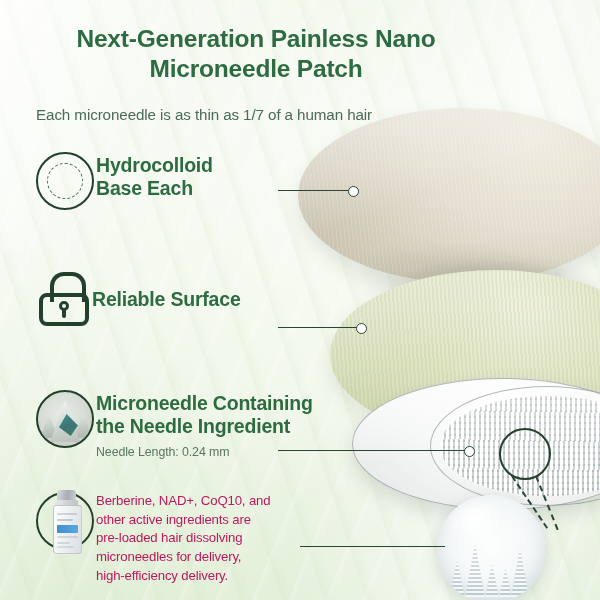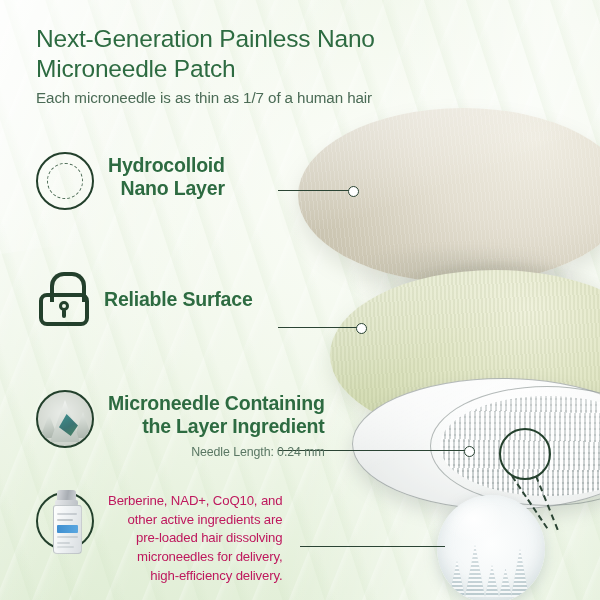--- a/index.html
+++ b/index.html
@@ -28,25 +28,25 @@
       rgba(214,232,202,0) 0px, rgba(214,232,202,0) 28px,
       rgba(200,222,186,.45) 29px, rgba(200,222,186,0) 40px);
   }
   .bg-fold{position:absolute;left:-40px;top:-60px;width:260px;height:300px;
     background:linear-gradient(120deg, rgba(255,255,255,.9) 0%, rgba(255,255,255,.1) 55%, rgba(255,255,255,0) 70%);
     transform:rotate(-8deg);}
 
   
   .header{position:absolute;left:36px;top:24px;width:440px;}
   .title{
-    color:#2d6b41;font-weight:normal;font-size:24.5px;line-height:1.21;
-    letter-spacing:-.2px;margin:0;
+    color:#2d6b41;font-weight:bold;font-size:24.5px;line-height:1.21;
+    letter-spacing:-.2px;margin:0;text-align:center;
   }
   .subtitle{
-    color:#4b6b56;font-size:15.2px;line-height:1.3;margin-top:5px;
+    color:#4b6b56;font-size:15.2px;line-height:1.3;margin-top:22px;
     letter-spacing:-.1px;
   }
 
   
   .art{position:absolute;inset:0;}
 
   .disc-hydro{
     position:absolute;left:298px;top:108px;width:330px;height:175px;
     border-radius:50%;
     background:
@@ -119,21 +119,21 @@
   .cone::after{content:"";position:absolute;inset:0;
     background:repeating-linear-gradient(0deg, rgba(255,255,255,.85) 0 2px, rgba(160,180,186,.4) 2px 4px);
     clip-path:polygon(50% 0%, 100% 100%, 0% 100%);}
 
   
   .leader{position:absolute;height:0;border-top:1.6px solid #2b4434;}
   .leader-dot{position:absolute;width:9px;height:9px;border-radius:50%;
     background:#ffffff;border:1.8px solid #2b4434;}
 
   
-  .feat{position:absolute;display:flex;align-items:flex-start;gap:14px;text-align:right;}
+  .feat{position:absolute;display:flex;align-items:flex-start;gap:2px;}
   .ic{flex:0 0 auto;position:relative;}
   .ic-circle{width:58px;height:58px;border-radius:50%;border:2.2px solid #23402c;
     display:flex;align-items:center;justify-content:center;box-sizing:border-box;}
   .ic-inner-dashed{width:34px;height:34px;border-radius:50%;border:1.6px dashed #4c6b55;}
   .feat-txt{padding-top:2px;}
   .feat-title{color:#2d6b41;font-weight:bold;font-size:19.5px;line-height:1.2;letter-spacing:-.2px;}
   .feat-sub{color:#5a7764;font-size:12.4px;margin-top:6px;letter-spacing:-.1px;}
   .feat-body{color:#be185d;font-size:13.2px;line-height:1.42;letter-spacing:-.15px;}
 
   
@@ -236,21 +236,21 @@
 
   <div class="feat" style="left:36px;top:152px;">
     <div class="ic">
       <div class="ic-circle">
         <div class="ic-inner-dashed"></div>
       </div>
     </div>
     <div class="feat-txt">
       <div class="feat-title">
         <span>Hydrocolloid</span><br>
-        <span>Nano Layer</span>
+        <span>Base Each</span>
       </div>
     </div>
   </div>
 
   <div class="feat" style="left:38px;top:272px;">
     <div class="ic">
       <div class="lock">
         <div class="lock-shackle"></div>
         <div class="lock-body"></div>
         <div class="lock-key"></div>
@@ -269,21 +269,21 @@
       <div class="mn-circle">
         <div class="mn-pyr mn-b"></div>
         <div class="mn-pyr mn-c"></div>
         <div class="mn-pyr mn-a"></div>
         <div class="mn-teal"></div>
       </div>
     </div>
     <div class="feat-txt">
       <div class="feat-title">
         <span>Microneedle Containing</span><br>
-        <span>the Layer Ingredient</span>
+        <span>the Needle Ingredient</span>
       </div>
       <div class="feat-sub">Needle Length: 0.24 mm</div>
     </div>
   </div>
 
   <div class="feat" style="left:36px;top:492px;">
     <div class="ic">
       <div class="vial-circle">
         <div class="vial">
           <div class="vial-cap"></div>

